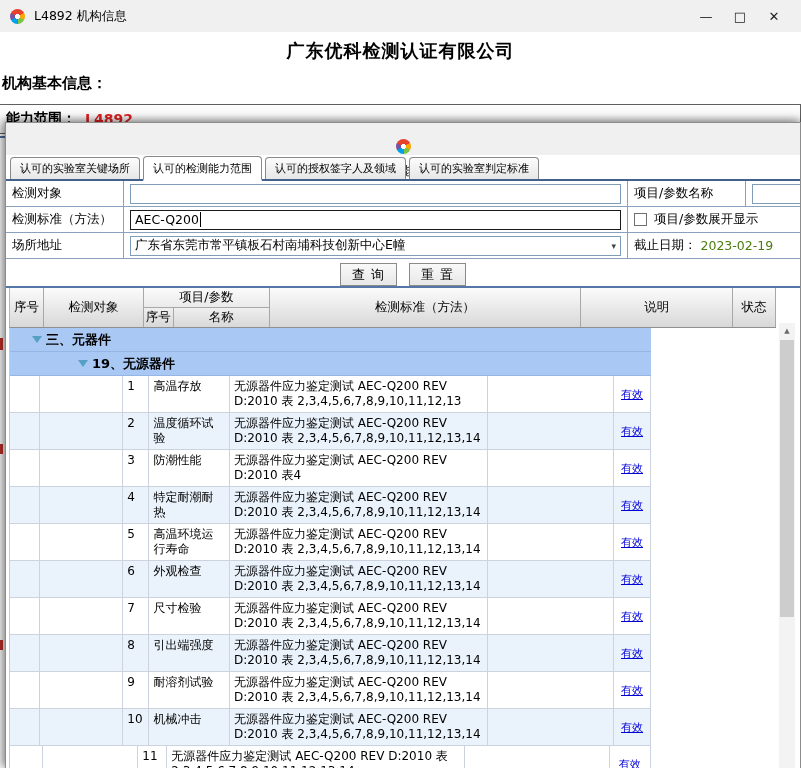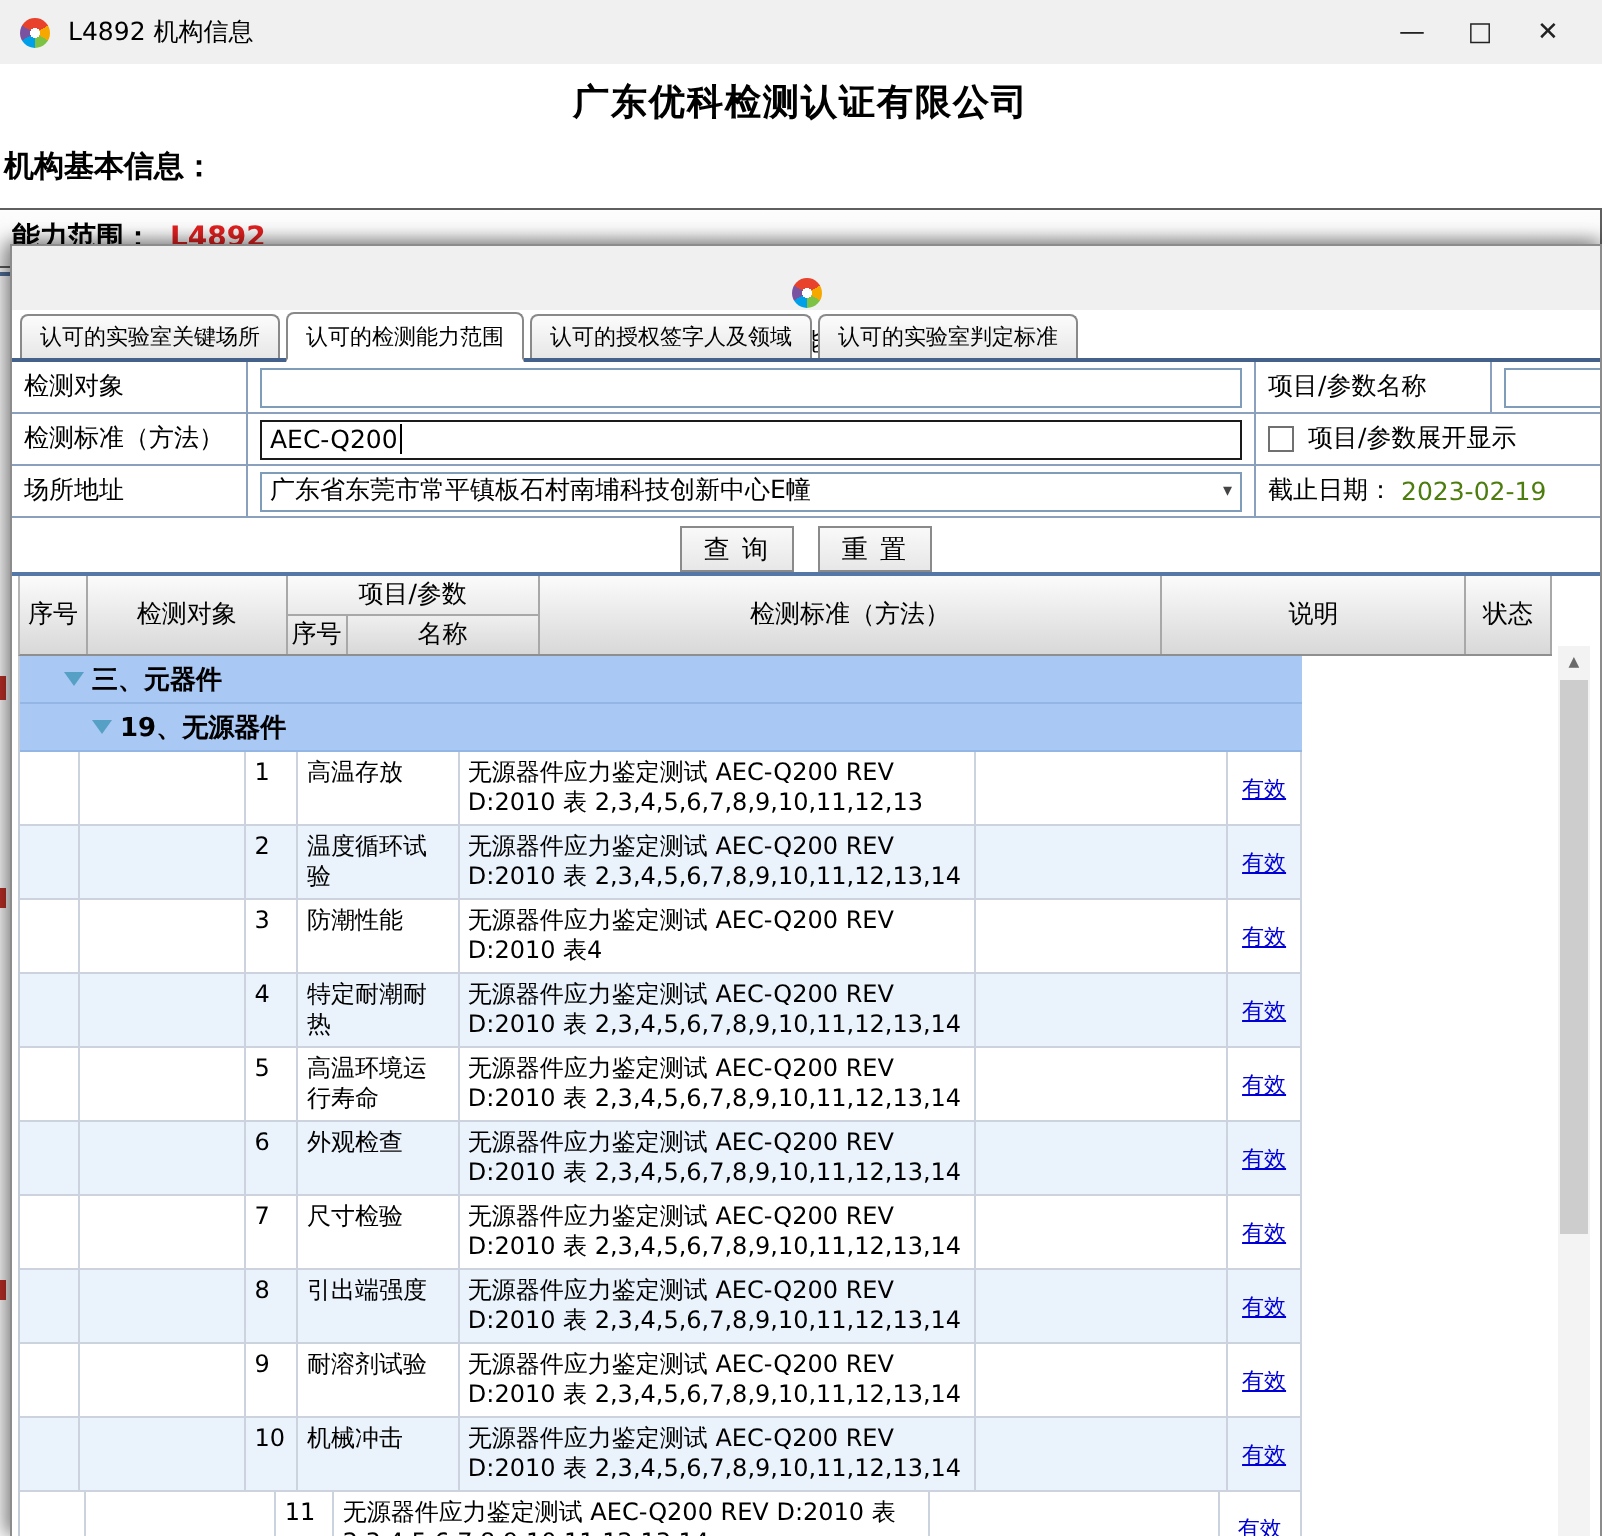--- a/index.html
+++ b/index.html
@@ -83,21 +83,21 @@
   .pg-bottom { height:20px; display:flex; background:linear-gradient(#efefef,#d8d8d8); }
   .pg-bottom .sub { display:flex; align-items:center; justify-content:center; }
   .sub-seq { width:30px; border-right:1px solid #a8a8a8; }
   .sub-name { width:95px; }
 
   .tscroll { margin-left:3px; width:642px; height:446px; overflow:hidden;
              border-left:1px solid #c4ccd8; background:#fff; }
   .group-row { height:24px; background:#a9c8f3; display:flex; align-items:center;
                font-weight:bold; font-size:13px; border-bottom:1px solid #93b6e4; }
   .group-row.g1 { padding-left:22px; }
-  .group-row.g2 { padding-left:36px; }
+  .group-row.g2 { padding-left:68px; }
   .tri { width:0; height:0; border-left:5px solid transparent; border-right:5px solid transparent;
          border-top:7px solid #55a0c4; margin-right:4px; }
 
   .rows .trow { display:flex; font-size:12px; line-height:15px; min-height:25px; }
   .rows .trow:nth-child(even) { background:#eaf2fb; }
   .c { border-right:1px solid #ccd3de; border-bottom:1px solid #ccd3de; padding:3px 4px; }
   .c1{width:34px}.c2{width:100px}.c3{width:30px}.c4{width:96px}
   .c5{width:312px}.c6{width:152px}
   .c7{width:43px; text-align:center; display:flex; align-items:center; justify-content:center;}
   .status-link { color:#0000d6; text-decoration:underline; font-size:11px; cursor:pointer; }

